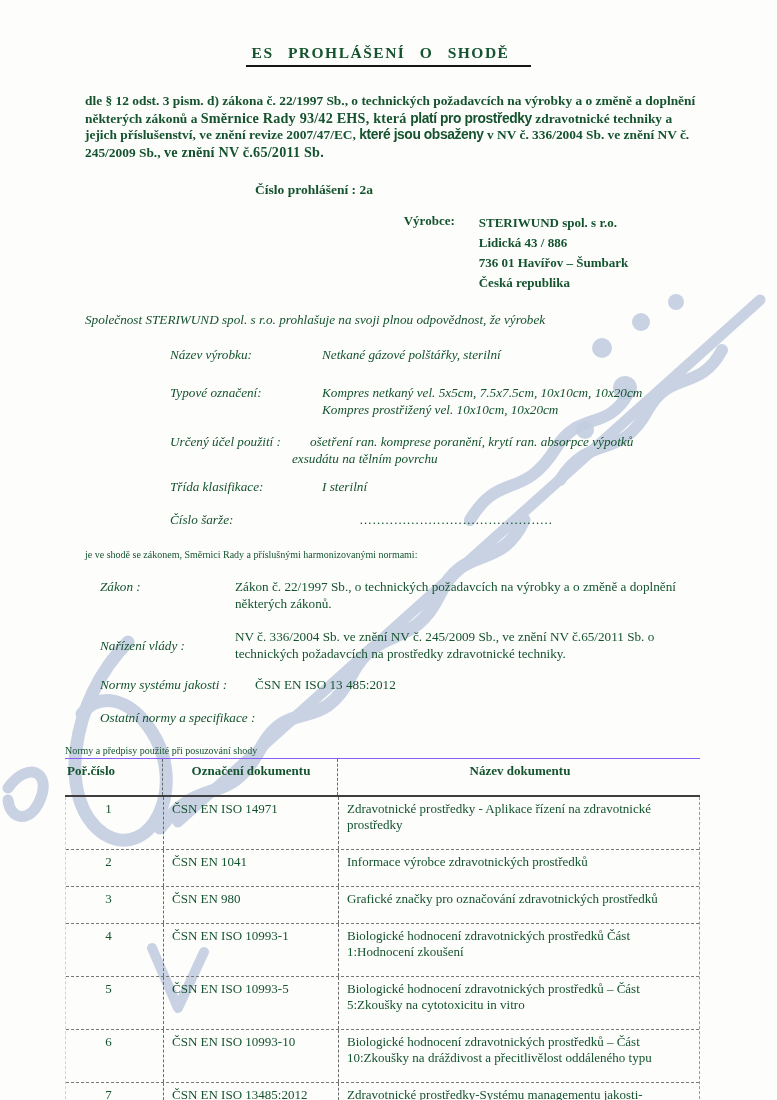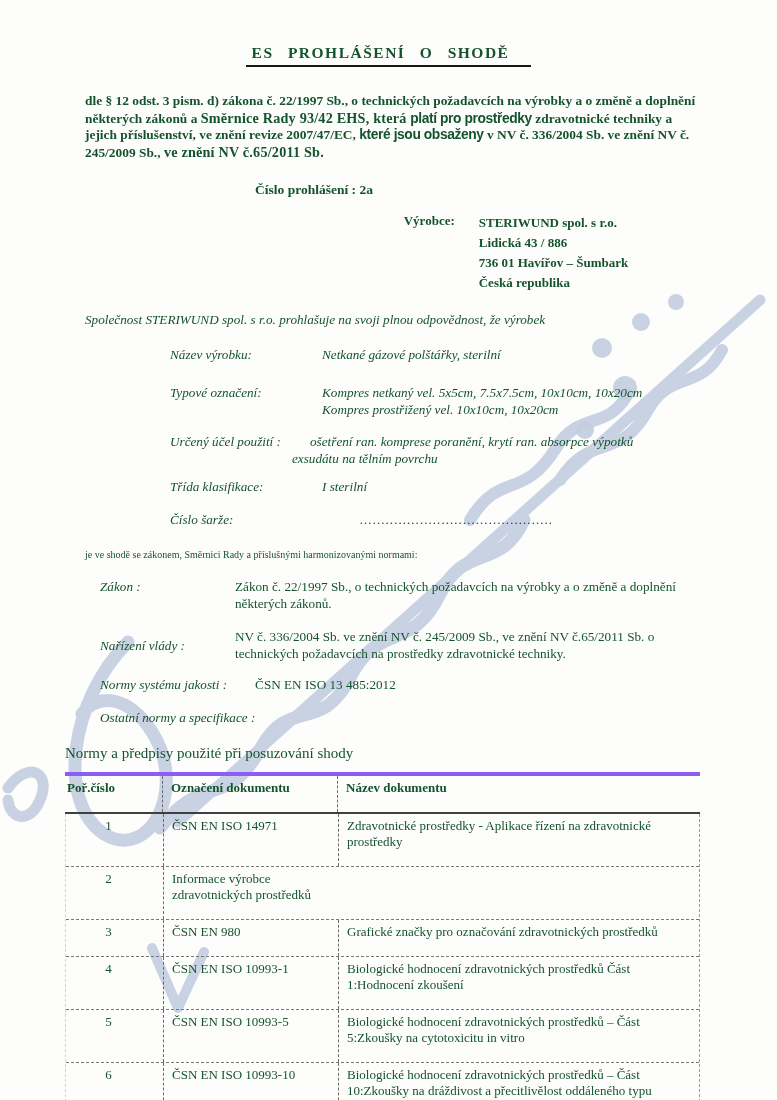--- a/index.html
+++ b/index.html
@@ -55,30 +55,30 @@
   .lrow .lval{width:470px;}
   .m-law{margin-top:18px;}
   .m-decree{margin-top:16px;align-items:center;}
   .m-quality{margin-top:14px;}
   .m-quality .lval{width:auto;white-space:nowrap;padding-left:28px;}
   .m-quality .llbl{width:auto;}
   .m-other{margin-top:17px;font-style:italic;font-size:13.2px;margin-left:100px;}
 
   .stdtable{margin:19px 0 0 65px;width:635px;font-size:13px;}
   .tcaption{
-    padding-bottom:10px;border-bottom:4px solid #8b5cf6;
-    font-size:15px;
+    padding-bottom:2px;border-bottom:1px solid #8b5cf6;
+    font-size:10px;
   }
   .trow{display:grid;grid-template-columns:97px 175px 363px;}
   .trow > div{padding:4px 6px 16px 8px;line-height:16px;}
   .trow .c-num{text-align:center;padding-right:20px;}
   .trow .c-code{border-left:1px dashed #6b6b6b;white-space:nowrap;}
   .trow .c-name{border-left:1px dashed #6b6b6b;}
   .thead{font-weight:bold;border-bottom:2px solid #3f3f3f;}
-  .thead > div{padding-bottom:16px;}
+  .thead > div{padding-bottom:16px;text-align:center;}
   .trow.rsep{border-bottom:1px dashed #787878;}
   .stdtable .body-rows{border-right:1px dashed #9a9a9a;border-left:1px dashed #d2d2d2;}
 </style>
 </head>
 <body>
 
 <div class="page">
 
   <svg class="wm" viewBox="0 0 777 1100">
     <g fill="none" stroke-linecap="round" stroke-linejoin="round" opacity="0.9" stroke="#c4cee1">
@@ -183,20 +183,21 @@
       </div>
 
       <div class="body-rows">
         <div class="trow rsep">
           <div class="c-num">1</div>
           <div class="c-code">ČSN EN ISO 14971</div>
           <div class="c-name">Zdravotnické prostředky - Aplikace řízení na zdravotnické prostředky</div>
         </div>
         <div class="trow rsep">
           <div class="c-num">2</div>
+          <div class="c-code">ČSN EN 1041</div>
           <div class="c-name">Informace výrobce zdravotnických prostředků</div>
         </div>
         <div class="trow rsep">
           <div class="c-num">3</div>
           <div class="c-code">ČSN EN 980</div>
           <div class="c-name">Grafické značky pro označování zdravotnických prostředků</div>
         </div>
         <div class="trow rsep">
           <div class="c-num">4</div>
           <div class="c-code">ČSN EN ISO 10993-1</div>

